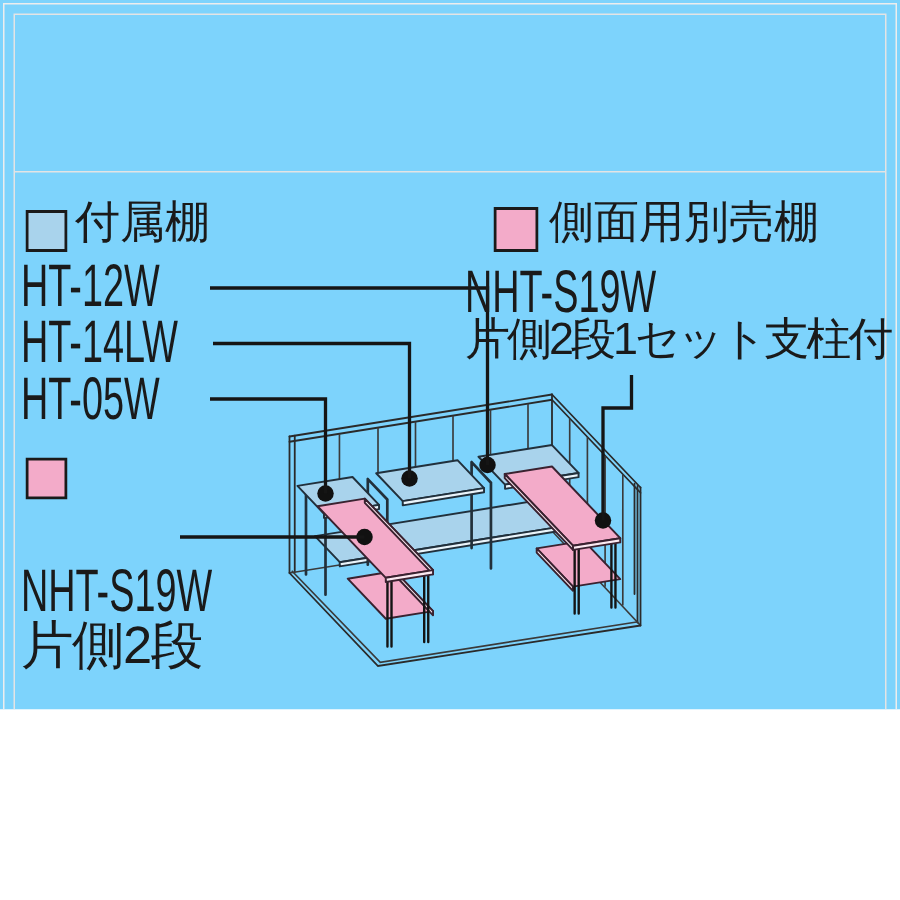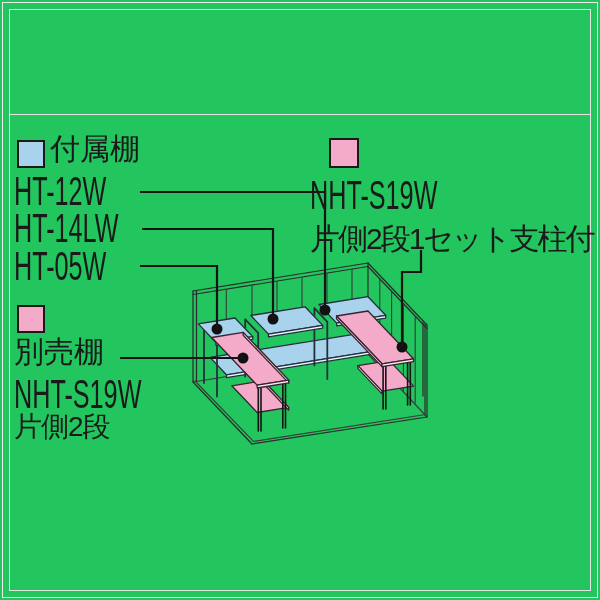--- a/index.html
+++ b/index.html
@@ -1,24 +1,24 @@
 <!DOCTYPE html>
 <html><head>
 <meta charset="utf-8">
 <style>
   html,body{margin:0;padding:0;background:#ffffff;}
   .canvas{
-    position:relative;width:600px;height:600px;background:#22c55e;overflow:hidden;
+    position:relative;width:600px;height:473px;background:#7dd3fc;overflow:hidden;
     font-family:"Liberation Sans","DejaVu Sans",sans-serif;color:#1a1a1a;
   }
   .canvas svg.scene{position:absolute;left:0;top:0;}
   .txt{position:absolute;line-height:1;white-space:nowrap;color:#1a1a1a;}
   .jp{font-size:30px;letter-spacing:0px;}
   .jp-tight{font-size:30px;letter-spacing:-2px;}
-  .jp-tight1{font-size:28px;letter-spacing:-1px;}
+  .jp-tight1{font-size:35px;letter-spacing:-1px;}
   .lat{font-size:40px;transform:scaleX(0.63);transform-origin:0 0;letter-spacing:0px;}
   .swatch{position:absolute;}
   .swatch rect{stroke:#1a1a1a;stroke-width:2;}
   .wire{stroke:#2a2a2a;stroke-width:1.2;fill:none;stroke-linecap:round;}
   .wire2{stroke:#3a3a3a;stroke-width:1.1;fill:none;}
   .frameline{stroke:#22303a;stroke-width:1.8;fill:none;stroke-linecap:round;}
   .shelf{stroke:#21303c;stroke-width:1.3;stroke-linejoin:round;}
   .pshelf{stroke:#3a2230;stroke-width:1.3;stroke-linejoin:round;}
   .post{stroke:#141414;stroke-width:1.6;fill:none;stroke-linecap:round;}
   .leader{stroke:#151515;stroke-width:2.2;fill:none;stroke-linejoin:miter;}
@@ -135,23 +135,23 @@
     <rect x="1" y="1" width="26" height="26" fill="#a9d3ec"></rect>
   </svg>
   <div class="txt jp" style="left:50px;top:134px">付属棚</div>
   <div class="txt lat" style="left:14px;top:171px">HT-12W</div>
   <div class="txt lat" style="left:14px;top:208px">HT-14LW</div>
   <div class="txt lat" style="left:14px;top:246px">HT-05W</div>
 
   <svg class="swatch" style="left:329px;top:138px" width="30" height="30">
     <rect x="1" y="1" width="28" height="28" fill="#f3abc9"></rect>
   </svg>
+  <div class="txt jp" style="left:366px;top:134px">側面用別売棚</div>
   <div class="txt lat" style="left:310px;top:175px">NHT-S19W</div>
-  <div class="txt jp-tight txt" style="left:310px;top:212px;position:absolute;line-height:1;white-space:nowrap;margin-top:12px;">片側2段1セット支柱付</div>
+  <div class="txt jp-tight txt" style="left:310px;top:212px;position:absolute;line-height:1;white-space:nowrap;">片側2段1セット支柱付</div>
 
   <svg class="swatch" style="left:17px;top:305px" width="28" height="28">
     <rect x="1" y="1" width="26" height="26" fill="#f3abc9"></rect>
   </svg>
-  <div class="txt jp" style="left:14px;top:337px">別売棚</div>
   <div class="txt lat" style="left:14px;top:374px">NHT-S19W</div>
   <div class="txt jp-tight1" style="left:14px;top:413px">片側2段</div>
 
 </div>
 
 </body></html>

